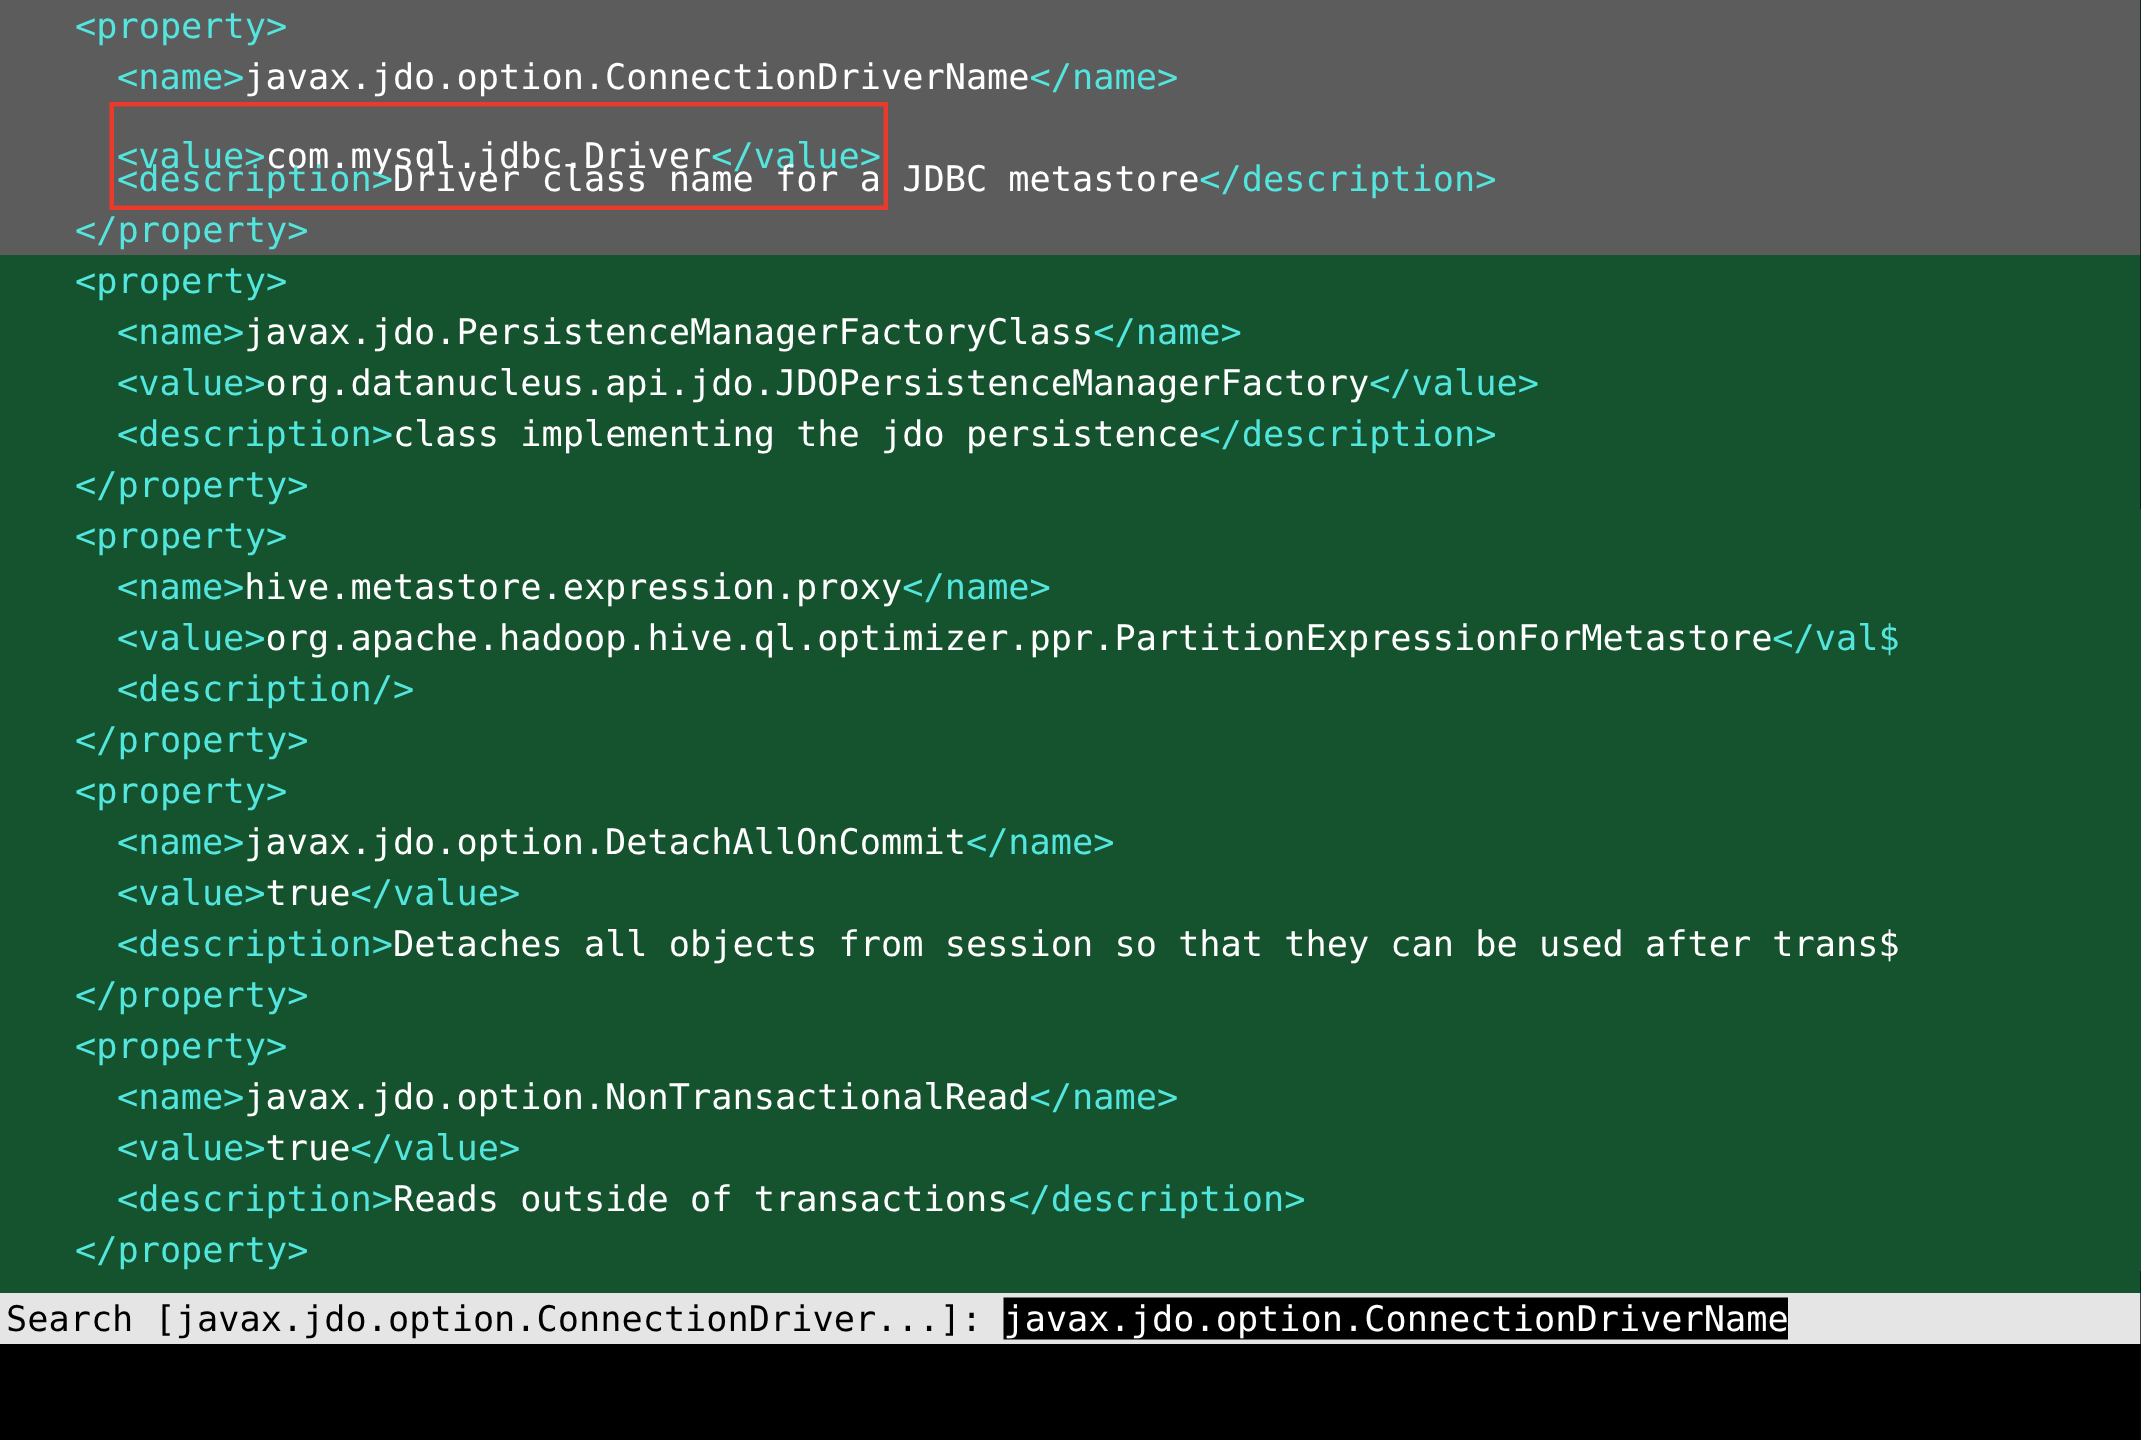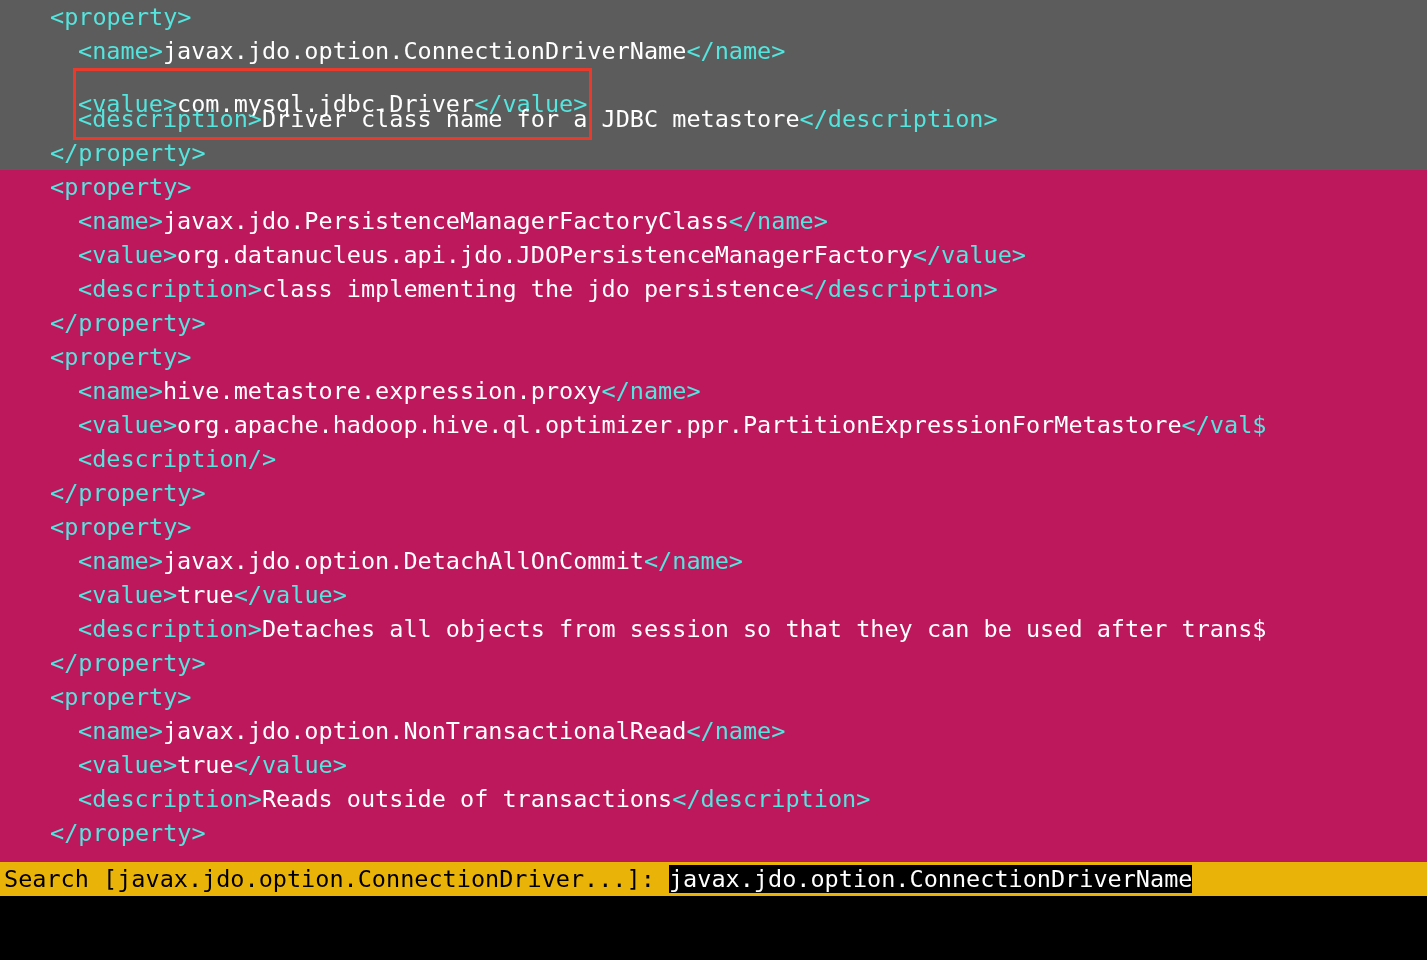--- a/index.html
+++ b/index.html
@@ -8,21 +8,21 @@
     height: 960px;
     background: #000;
     font-family: 'Menlo', 'Consolas', 'DejaVu Sans Mono', monospace;
     font-size: 23.5px;
     line-height: 34px;
     overflow: hidden;
   }
   .editor {
     width: 100%;
     height: 862px;
-    background: #be185d;
+    background: #14532d;
     white-space: pre;
     overflow: hidden;
   }
   .line {
     display: block;
     height: 34px;
   }
   .indent0 { padding-left: 50px; }
   .indent1 { padding-left: 78px; }
   .tag { color: #53e5de; }
@@ -30,21 +30,21 @@
   .hl .line { background: #5c5c5c; }
   .redbox {
     border: 3px solid #e83a2d;
     display: inline-block;
     padding: 16px 2px;
     margin-left: -5px;
   }
   .status {
     width: 100%;
     height: 34px;
-    background: #eab308;
+    background: #e5e5e5;
     color: #000;
     white-space: pre;
     padding-left: 4px;
   }
   .status .found { background: #000; color: #fff; }
   .shortcuts {
     width: 100%;
     background: #000;
     color: #fff;
     white-space: pre;

